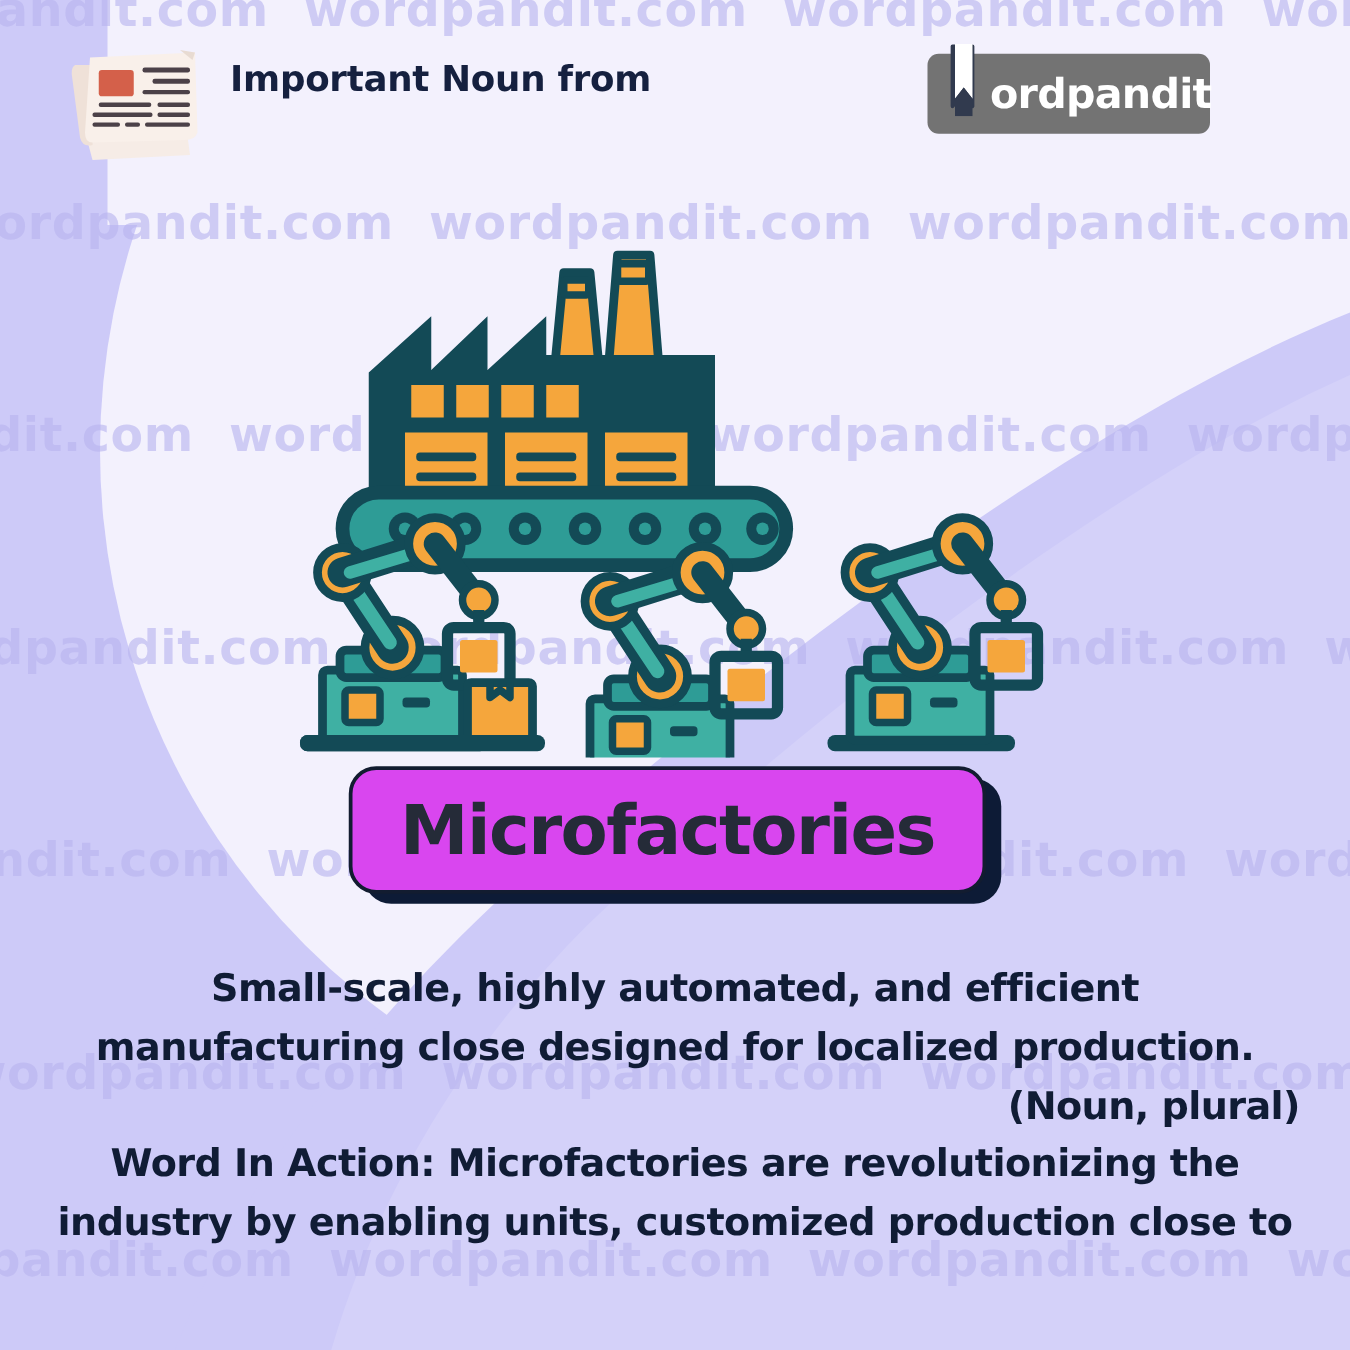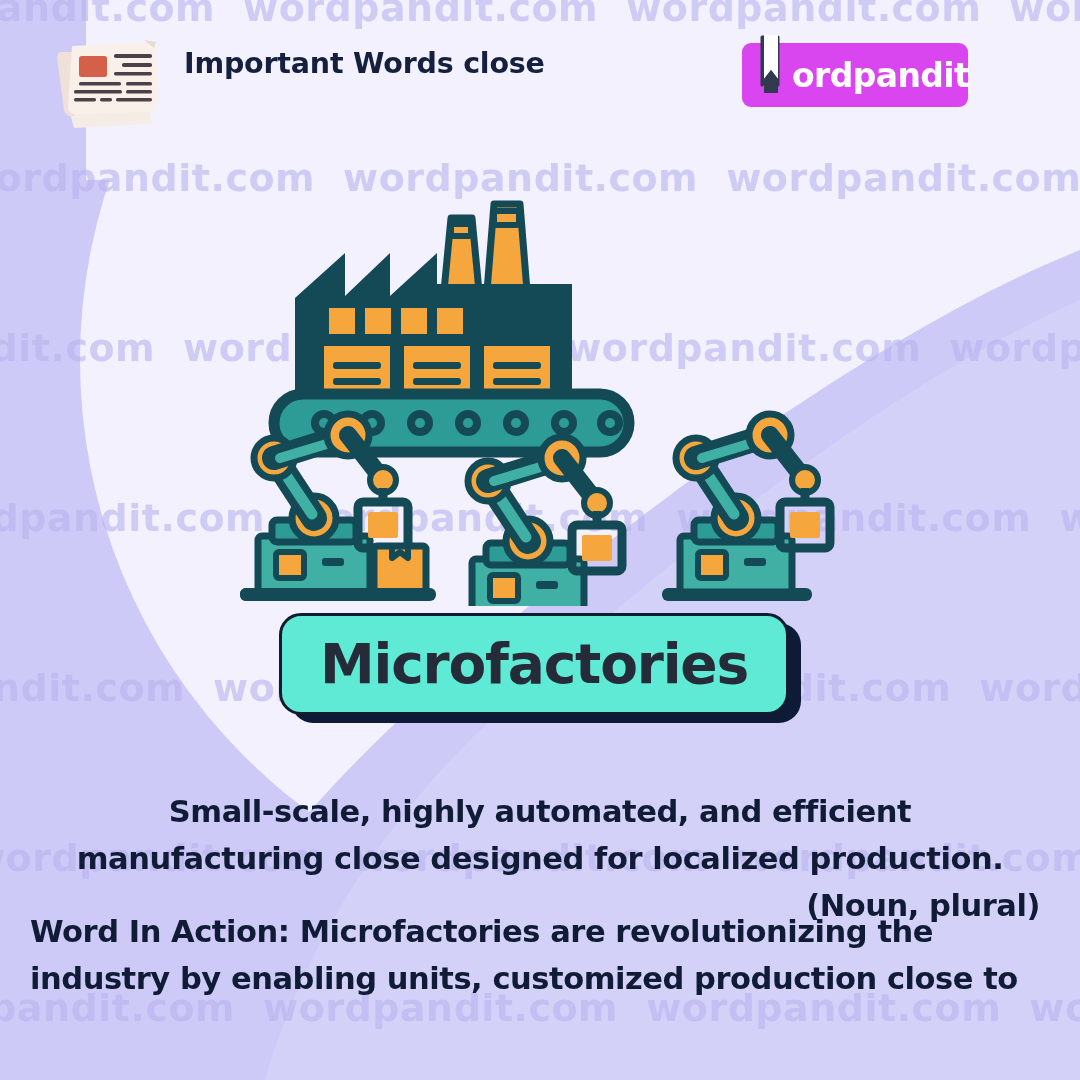--- a/index.html
+++ b/index.html
@@ -74,21 +74,21 @@
     letter-spacing: -0.2px;
   }
   #header-title .line { display: block; }
 
   #logo {
     position: absolute;
     right: 112px;
     top: 43px;
     width: 226px;
     height: 64px;
-    background: #d946ef;
+    background: #737373;
     border-radius: 9px;
   }
   #logo-mark {
     position: absolute;
     left: 18px;
     top: -8px;
     width: 36px;
     height: 58px;
   }
   #logo-text {
@@ -128,41 +128,41 @@
     height: 100px;
     background: #0d1b36;
     border-radius: 22px;
   }
   #word-card {
     position: absolute;
     left: 0;
     top: 0;
     width: 504px;
     height: 96px;
-    background: #5eead4;
+    background: #d946ef;
     border: 3px solid #121c30;
     border-radius: 22px;
     display: flex;
     align-items: center;
     justify-content: center;
   }
   #word-text {
     font-family: "DejaVu Sans", sans-serif;
     font-weight: 700;
     font-size: 55px;
     color: #252b38;
     letter-spacing: -1.2px;
     line-height: 1;
   }
 
   
   #definition {
     position: absolute;
     left: 40px;
-    top: 788px;
+    top: 768px;
     width: 1000px;
     text-align: center;
     font-family: "DejaVu Sans", sans-serif;
     font-weight: 700;
     color: #101c35;
   }
   #def-main {
     font-size: 30.5px;
     line-height: 47px;
     letter-spacing: -0.45px;
@@ -171,20 +171,21 @@
     font-size: 30.5px;
     line-height: 47px;
     letter-spacing: -0.45px;
     text-align: right;
   }
   #usage {
     position: absolute;
     left: 30px;
     top: 908px;
     width: 1020px;
+    text-align: center;
     font-family: "DejaVu Sans", sans-serif;
     font-weight: 700;
     font-size: 30.5px;
     line-height: 47px;
     letter-spacing: -0.45px;
     color: #101c35;
   }
 </style>
 </head>
 <body>
@@ -242,21 +243,21 @@
         <rect x="74" y="50" width="26" height="3.6" rx="1.6" fill="#4c4148"></rect>
         <rect x="22" y="58" width="48" height="3.6" rx="1.6" fill="#4c4148"></rect>
         <rect x="74" y="58" width="26" height="3.6" rx="1.6" fill="#4c4148"></rect>
         <rect x="22" y="66" width="22" height="3.4" rx="1.6" fill="#4c4148"></rect>
         <rect x="48" y="66" width="12" height="3.4" rx="1.6" fill="#4c4148"></rect>
         <rect x="64" y="66" width="36" height="3.4" rx="1.6" fill="#4c4148"></rect>
       </svg>
     </div>
 
     <div id="header-title">
-      <span class="line">Important Words close</span>
+      <span class="line">Important Noun from</span>
     </div>
 
     <div id="logo">
       <svg id="logo-mark" viewBox="0 0 36 58">
         <path d="M2 2 L2 50 L10 40 L18 50 L18 2 Z" fill="#313a4e" stroke="#313a4e" stroke-width="3" stroke-linejoin="round"></path>
         <path d="M4 0 L4 44 L11 35 L18 44 L18 0 Z" fill="#ffffff"></path>
         <path d="M4 44 L11 35 L18 44 L18 58 L4 58 Z" fill="#313a4e"></path>
       </svg>
       <span id="logo-text">ordpandit</span>
     </div>

